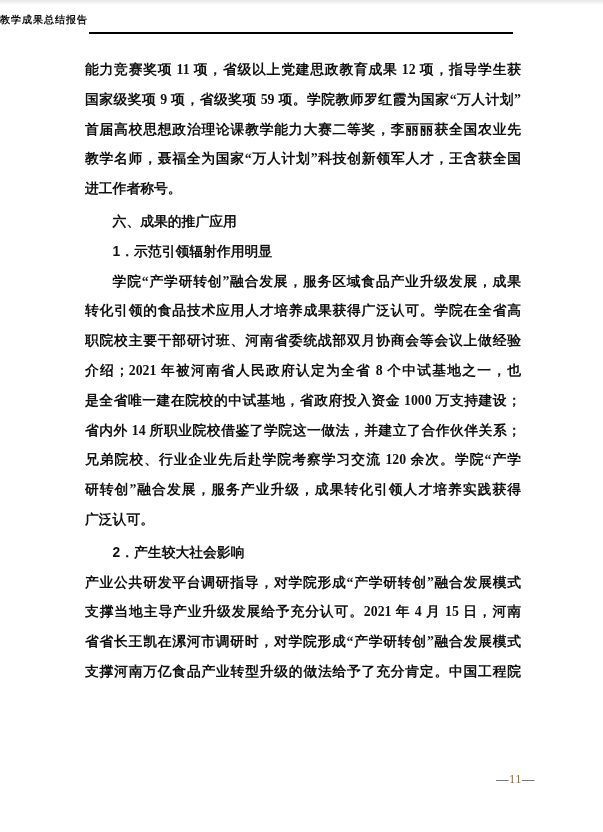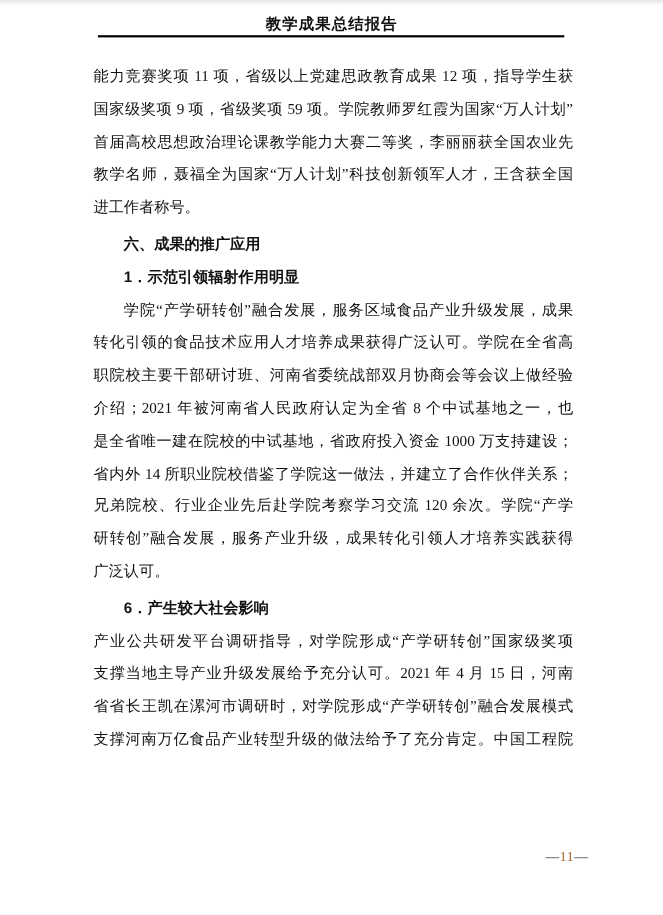--- a/index.html
+++ b/index.html
@@ -14,22 +14,22 @@
   }
   .top-edge {
     position: absolute;
     top: 0; left: 0; right: 0;
     height: 5px;
     background: linear-gradient(#e7e7e7, #ffffff);
   }
   .header-title {
     position: absolute;
     top: 13px; left: 0; right: 0;
-    text-align: center;
-    font-size: 14px;
+    text-align: left;
+    font-size: 10px;
     font-weight: bold;
     letter-spacing: 1px;
   }
   .header-rule {
     position: absolute;
     top: 32px;
     left: 89px;
     width: 424px;
     border-top: 2.6px solid #000000;
   }
@@ -39,20 +39,21 @@
     top: 55px;
     width: 436px;
     font-size: 13.8px;
   }
   .line {
     height: 29.8px;
     line-height: 29.8px;
     text-align: justify;
     text-align-last: justify;
     overflow: hidden;
+    font-weight: bold;
   }
   .line.lastline {
     text-align: right;
     text-align-last: left;
   }
   .line.indent { text-indent: 2em; }
   .heading {
     height: 29.8px;
     line-height: 29.8px;
     font-weight: bold;
@@ -96,23 +97,23 @@
   <div class="line indent">学院“产学研转创”融合发展，服务区域食品产业升级发展，成果</div>
   <div class="line">转化引领的食品技术应用人才培养成果获得广泛认可。学院在全省高</div>
   <div class="line">职院校主要干部研讨班、河南省委统战部双月协商会等会议上做经验</div>
   <div class="line">介绍；2021 年被河南省人民政府认定为全省 8 个中试基地之一，也</div>
   <div class="line">是全省唯一建在院校的中试基地，省政府投入资金 1000 万支持建设；</div>
   <div class="line">省内外 14 所职业院校借鉴了学院这一做法，并建立了合作伙伴关系；</div>
   <div class="line">兄弟院校、行业企业先后赴学院考察学习交流 120 余次。学院“产学</div>
   <div class="line">研转创”融合发展，服务产业升级，成果转化引领人才培养实践获得</div>
   <div class="line lastline">广泛认可。</div>
 
-  <div class="heading gap">6．产生较大社会影响</div>
+  <div class="heading gap">2．产生较大社会影响</div>
 
-  <div class="line">产业公共研发平台调研指导，对学院形成“产学研转创”国家级奖项</div>
+  <div class="line">产业公共研发平台调研指导，对学院形成“产学研转创”融合发展模式</div>
   <div class="line">支撑当地主导产业升级发展给予充分认可。2021 年 4 月 15 日，河南</div>
   <div class="line">省省长王凯在漯河市调研时，对学院形成“产学研转创”融合发展模式</div>
   <div class="line">支撑河南万亿食品产业转型升级的做法给予了充分肯定。中国工程院</div>
 </div>
 
 <div class="footer">
   <span>—</span><span class="pagenum" style="color: rgb(168, 101, 45); margin-top: 16px;">11</span><span>—</span>
 </div>
 
 </body></html>

